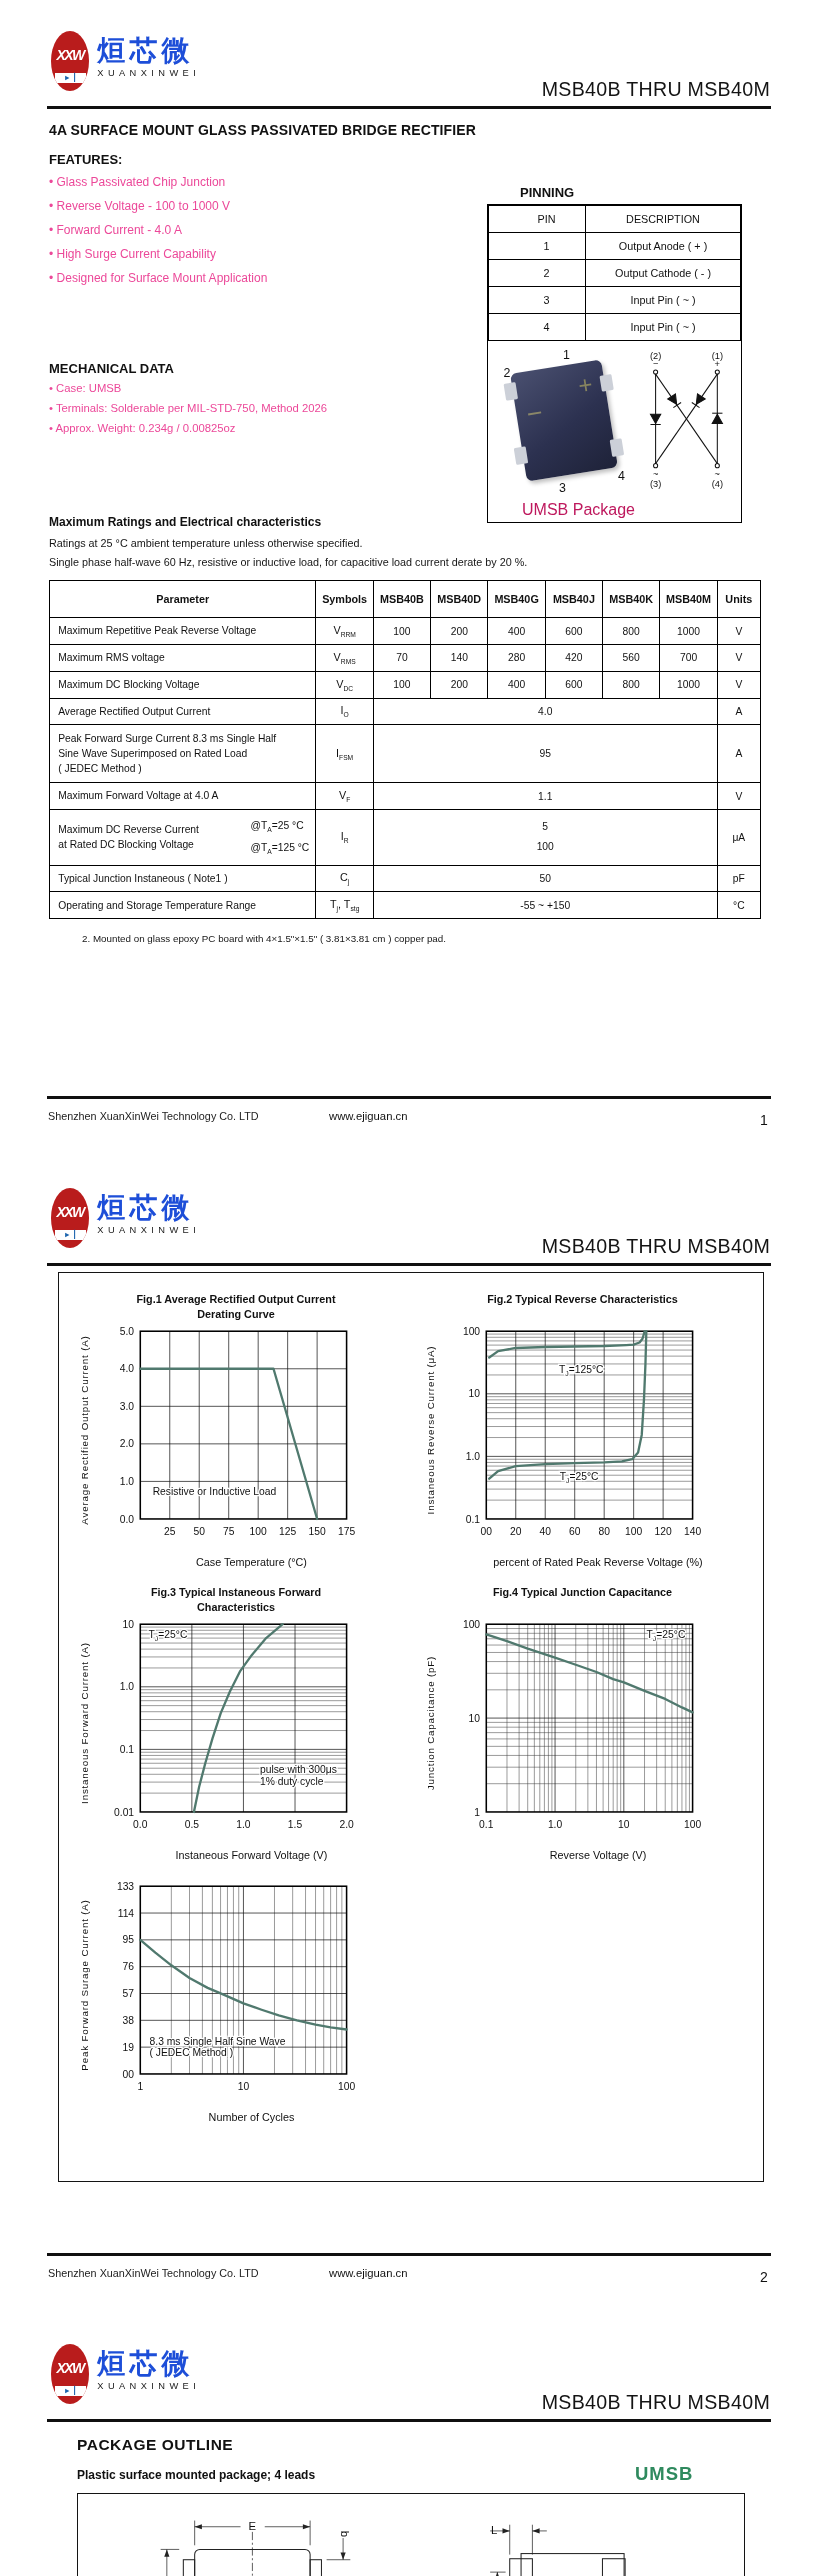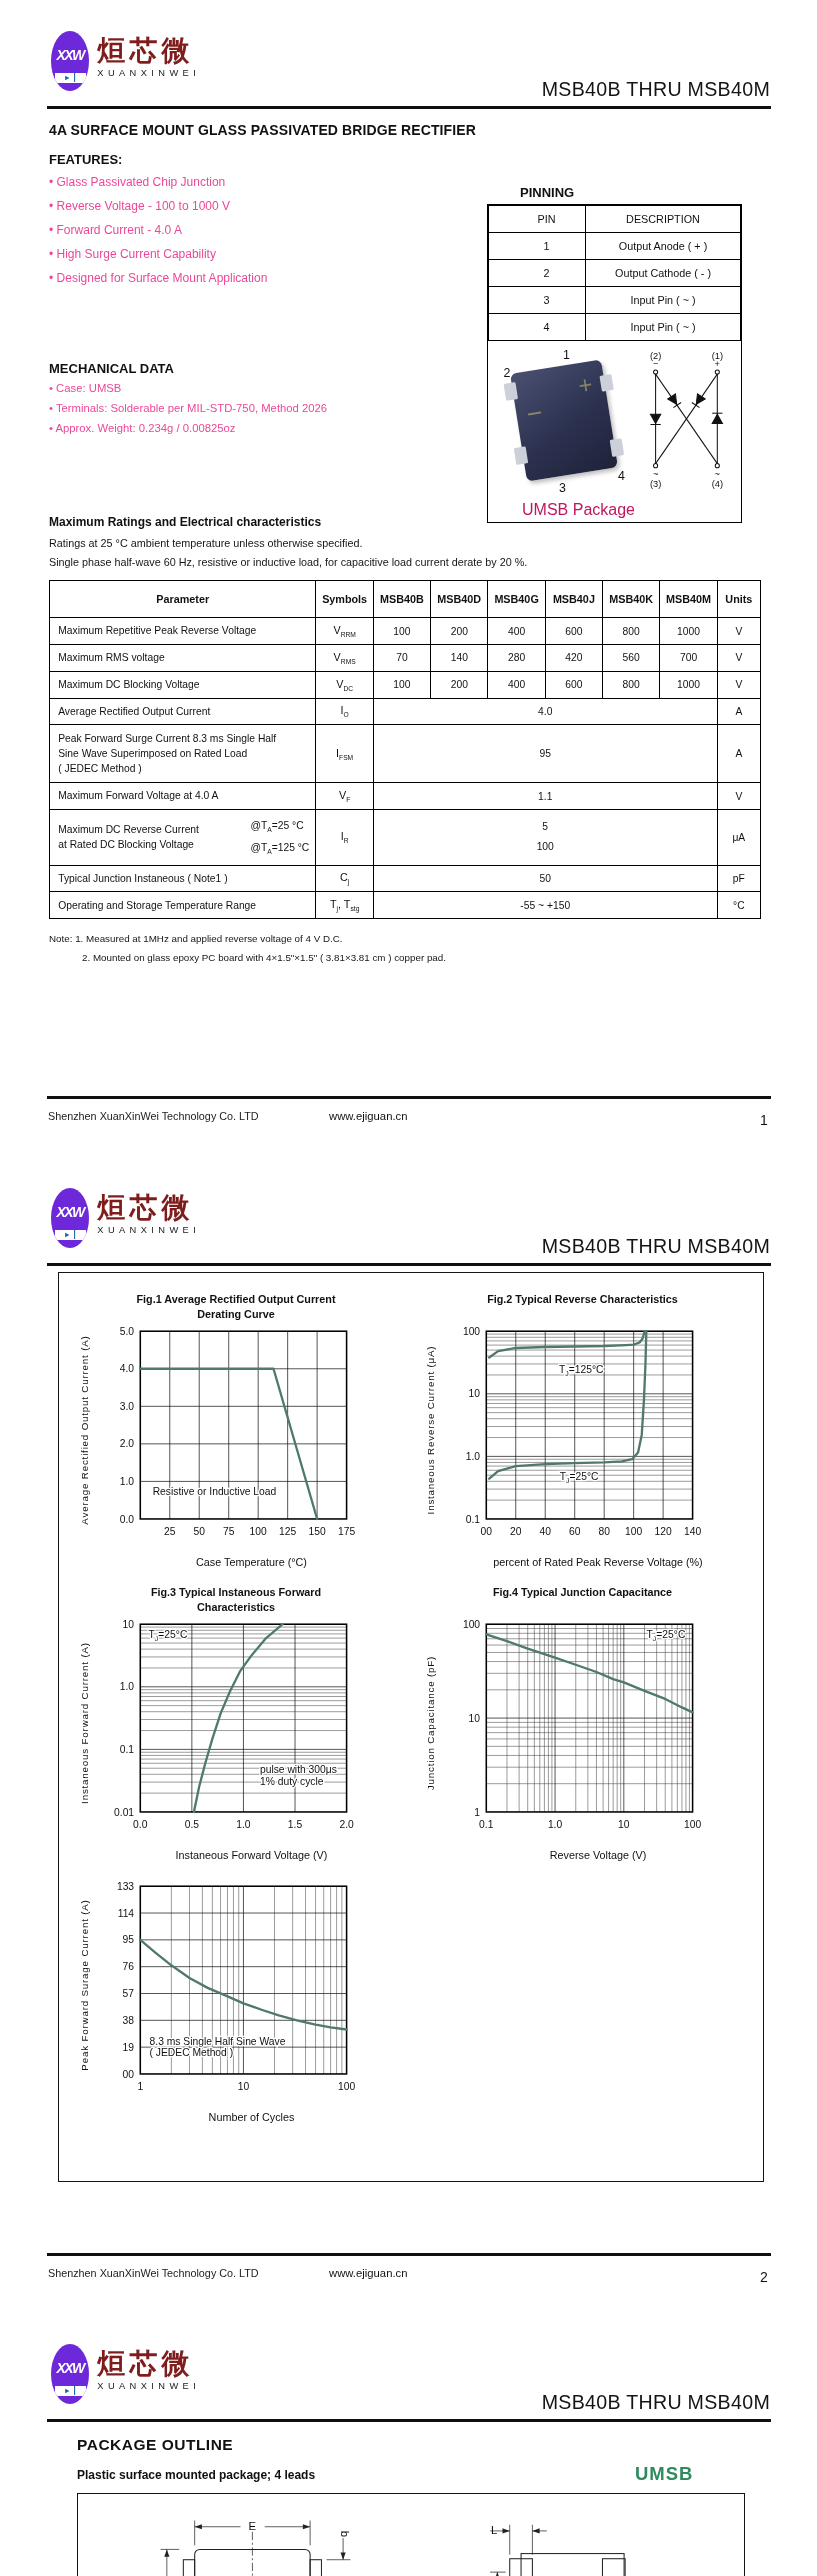--- a/index.html
+++ b/index.html
@@ -3,25 +3,25 @@
 <meta charset="utf-8">
 <style>
   html,body{margin:0;padding:0;background:#fff;}
   body{width:818px;height:3470px;position:relative;font-family:"Liberation Sans",sans-serif;color:#111;}
   .page{position:absolute;left:0;width:818px;height:1157px;background:#fff;overflow:hidden;}
   #p1{top:0}#p2{top:1157px}#p3{top:2313px}
 
   
   .hdr{position:absolute;left:47px;right:47px;top:30px;height:76px;border-bottom:3.6px solid #101010;}
   .logo{position:absolute;left:4.1px;top:1px;display:flex;}
-  .logo-ell{width:38px;height:60px;background:#6d28d9;border-radius:50%;position:relative;overflow:hidden;flex:none;}
+  .logo-ell{width:38px;height:60px;background:#b91c1c;border-radius:50%;position:relative;overflow:hidden;flex:none;}
   .logo-x{position:absolute;left:0;right:0;top:15.5px;text-align:center;color:#fff;font-weight:bold;font-style:italic;font-size:14px;letter-spacing:-1.5px;}
   .logo-band{position:absolute;left:3.6px;right:3.6px;bottom:8.2px;height:10.3px;background:#fff;text-align:center;line-height:10.3px;color:#1b63ad;font-size:7.7px;font-weight:bold;}
   .logo-txt{margin-left:8.2px;padding-top:4.1px;}
-  .logo-cn{font-size:28px;font-weight:bold;letter-spacing:4.1px;line-height:1.15;color:#7f1d1d;}
+  .logo-cn{font-size:28px;font-weight:bold;letter-spacing:4.1px;line-height:1.15;color:#1d4ed8;}
   .logo-en{font-size:9.3px;letter-spacing:4.4px;color:#1a1a1a;margin-top:1px;}
   .hdr-title{position:absolute;right:1px;bottom:5.2px;font-size:19.6px;color:#141414;letter-spacing:0.3px;white-space:nowrap;}
 
   
   .ftr{position:absolute;left:47px;right:47px;top:1096px;border-top:3.1px solid #101010;}
   .ftr-company{position:absolute;left:1px;top:11.3px;font-size:10.8px;color:#222;}
   .ftr-site{position:absolute;left:282px;top:11.3px;font-size:11.3px;color:#111;}
   .ftr-page{position:absolute;right:3.1px;top:13.4px;font-size:14px;color:#111;}
 
   
@@ -305,21 +305,20 @@
           </tr>
           <tr>
             <td class="param">Operating and Storage Temperature Range</td>
             <td class="sym">T<sub>j</sub>, T<sub>stg</sub></td>
             <td colspan="6">-55 ~ +150</td>
             <td>°C</td>
           </tr>
         </tbody>
       </table>
     <div class="notes">
-      <div>Note:  1. Measured at 1MHz and applied reverse voltage of 4 V D.C.</div>
       <div class="n2">2. Mounted on glass epoxy PC board with 4×1.5"×1.5" ( 3.81×3.81 cm ) copper pad.</div>
     </div>
   </div>
 
   <div class="ftr">
     <span class="ftr-company">Shenzhen XuanXinWei Technology Co. LTD</span>
     <span class="ftr-site">www.ejiguan.cn</span>
     <span class="ftr-page">1</span>
   </div>
 </div>

